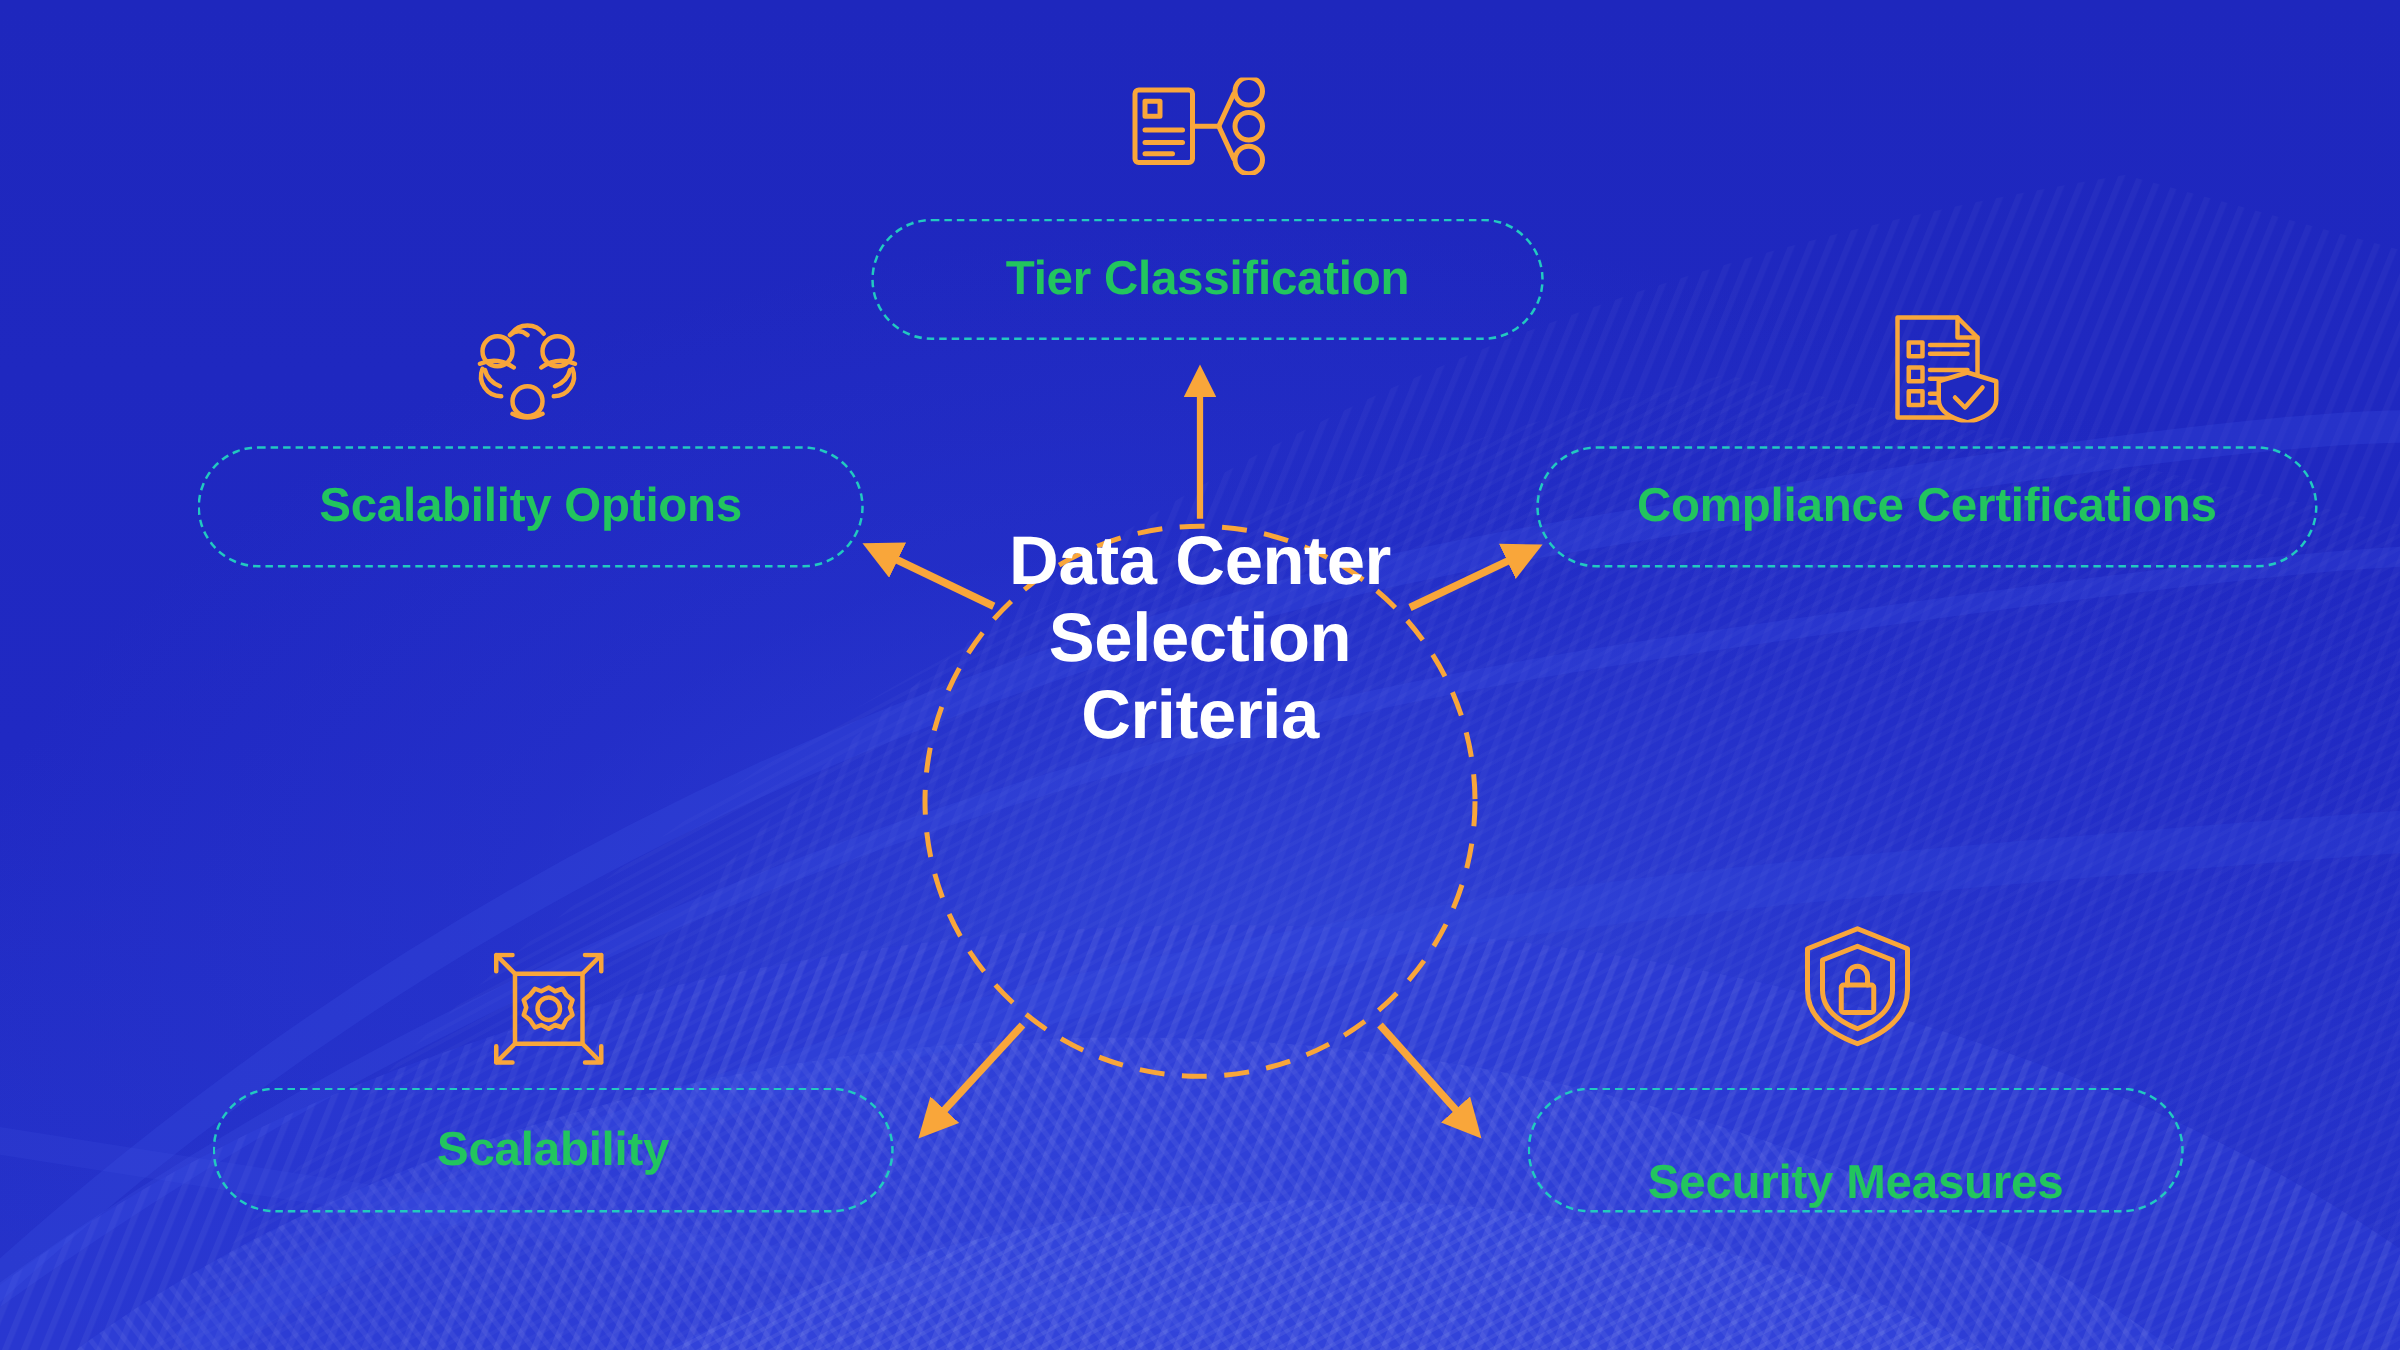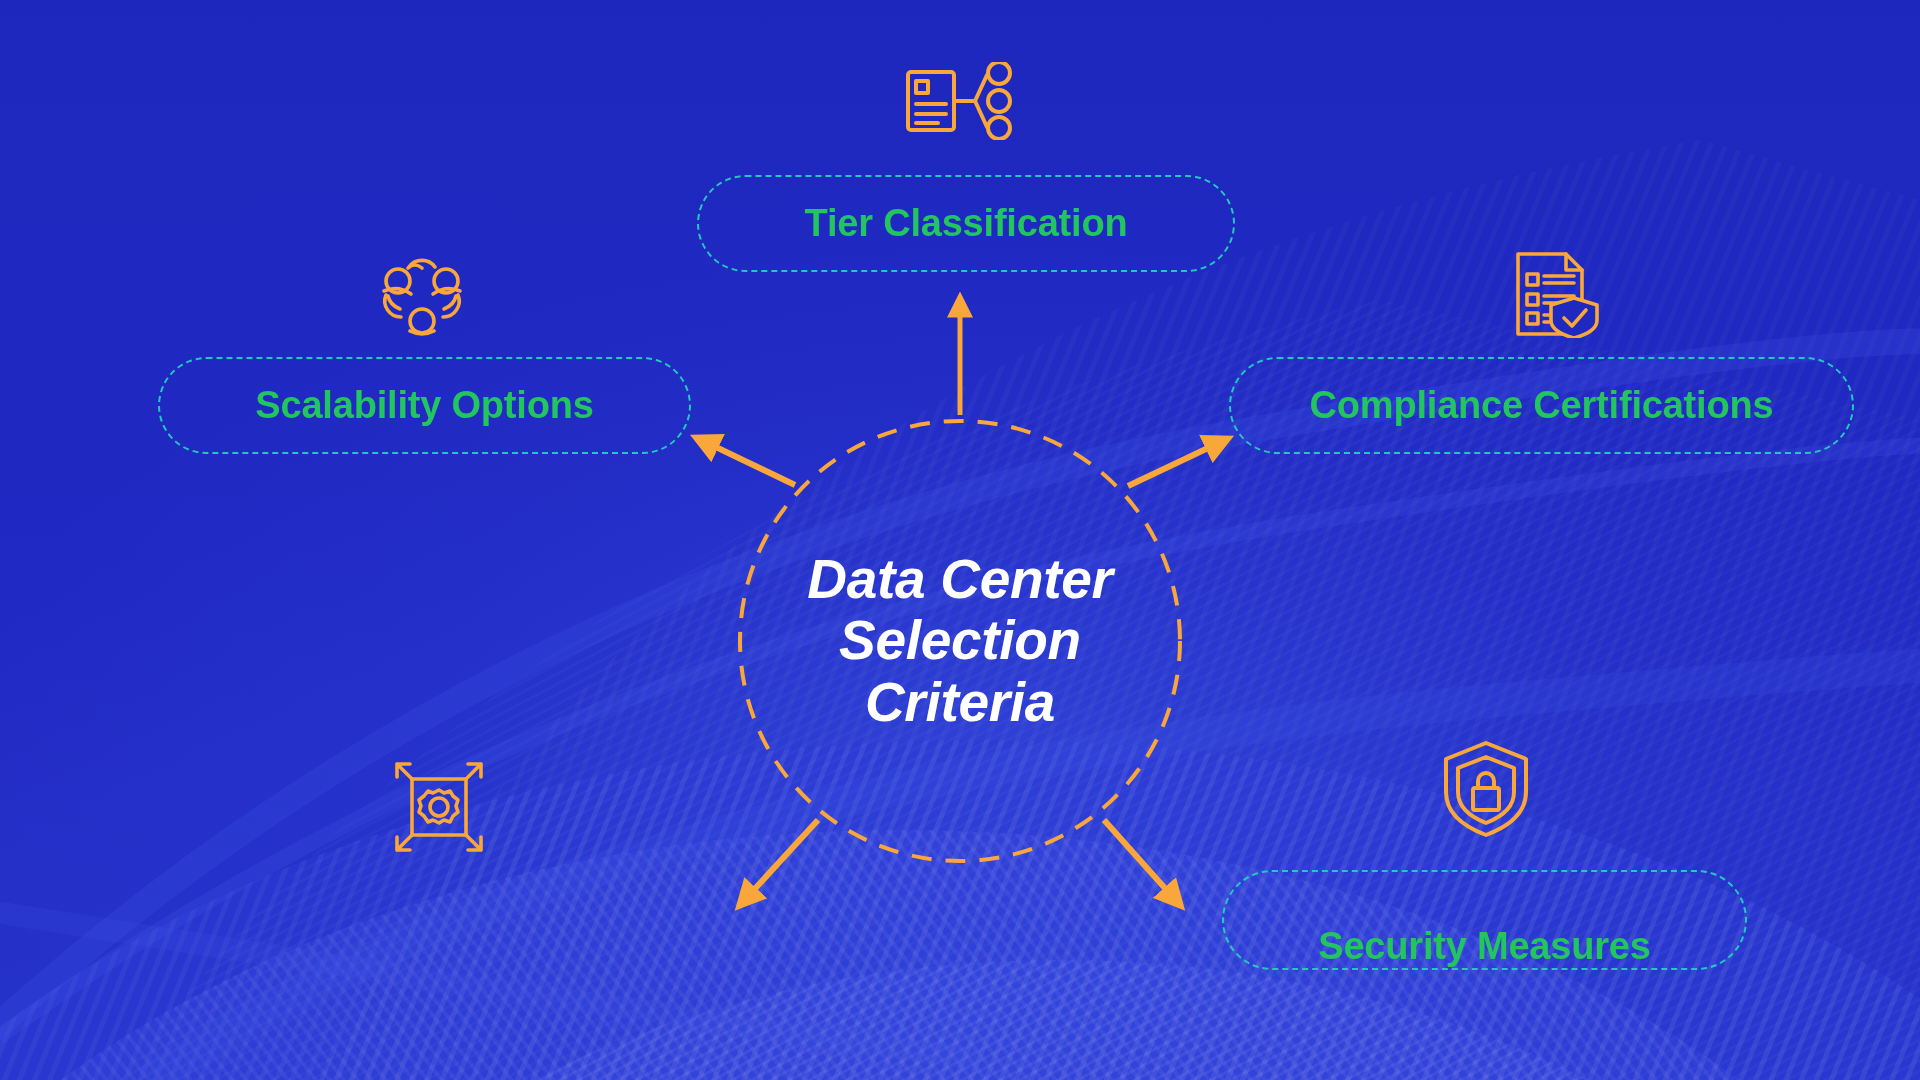--- a/index.html
+++ b/index.html
@@ -39,23 +39,21 @@
 
   
   .hub {
     position: absolute;
     left: 737px;
     top: 418px;
     width: 446px;
     height: 446px;
     border-radius: 50%;
     display: flex;
-    align-items: center;
     justify-content: center;
-    font-style: italic;
   }
   .hub-ring {
     position: absolute;
     inset: 0;
   }
   .hub-text {
     position: relative;
     color: #ffffff;
     font-size: 55px;
     font-weight: 700;
@@ -232,20 +230,23 @@
       <line x1="32" y1="33" x2="62" y2="33"></line>
       <line x1="32" y1="46" x2="62" y2="46"></line>
       <line x1="32" y1="53" x2="62" y2="53"></line>
       <line x1="32" y1="65" x2="52" y2="65"></line>
       <line x1="32" y1="72" x2="48" y2="72"></line>
       <path d="M 62 48 L 85 55 L 85 70 Q 85 82 62 88 Q 39 82 39 70 L 39 55 Z" fill="#1f29c0"></path>
       <path d="M 52 68 L 60 76 L 74 60"></path>
     </svg>
   </div>
 
+  <div class="node node-scalability">
+    <span class="node-label">Scalability</span>
+  </div>
   <div class="node-icon icon-scalability">
     <svg width="94" height="90" viewBox="0 0 94 90" xmlns="http://www.w3.org/2000/svg" fill="none" stroke="#f9a63a" stroke-width="3.6" stroke-linecap="round" stroke-linejoin="round">
 
       <path d="M 20 17 L 74 17 L 74 73 L 20 73 Z"></path>
 
       <path d="M 20 17 L 5 2 M 5 2 L 5 15 M 5 2 L 18 2"></path>
       <path d="M 74 17 L 89 2 M 89 2 L 89 15 M 89 2 L 76 2"></path>
       <path d="M 20 73 L 5 88 M 5 88 L 5 75 M 5 88 L 18 88"></path>
       <path d="M 74 73 L 89 88 M 89 88 L 89 75 M 89 88 L 76 88"></path>
 

